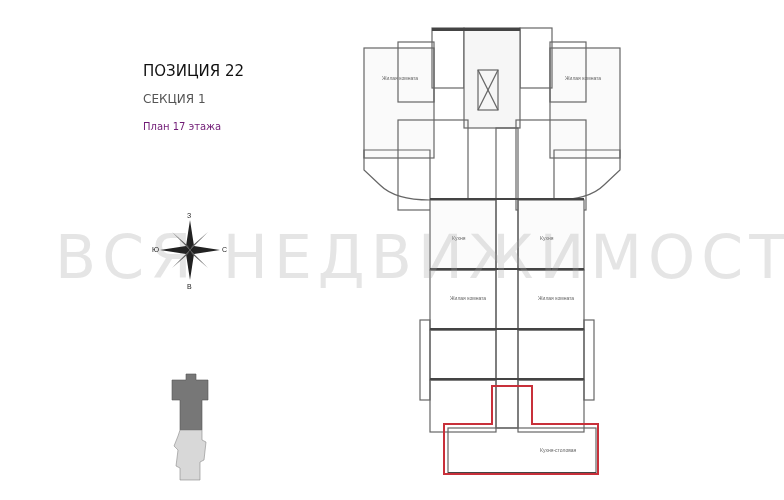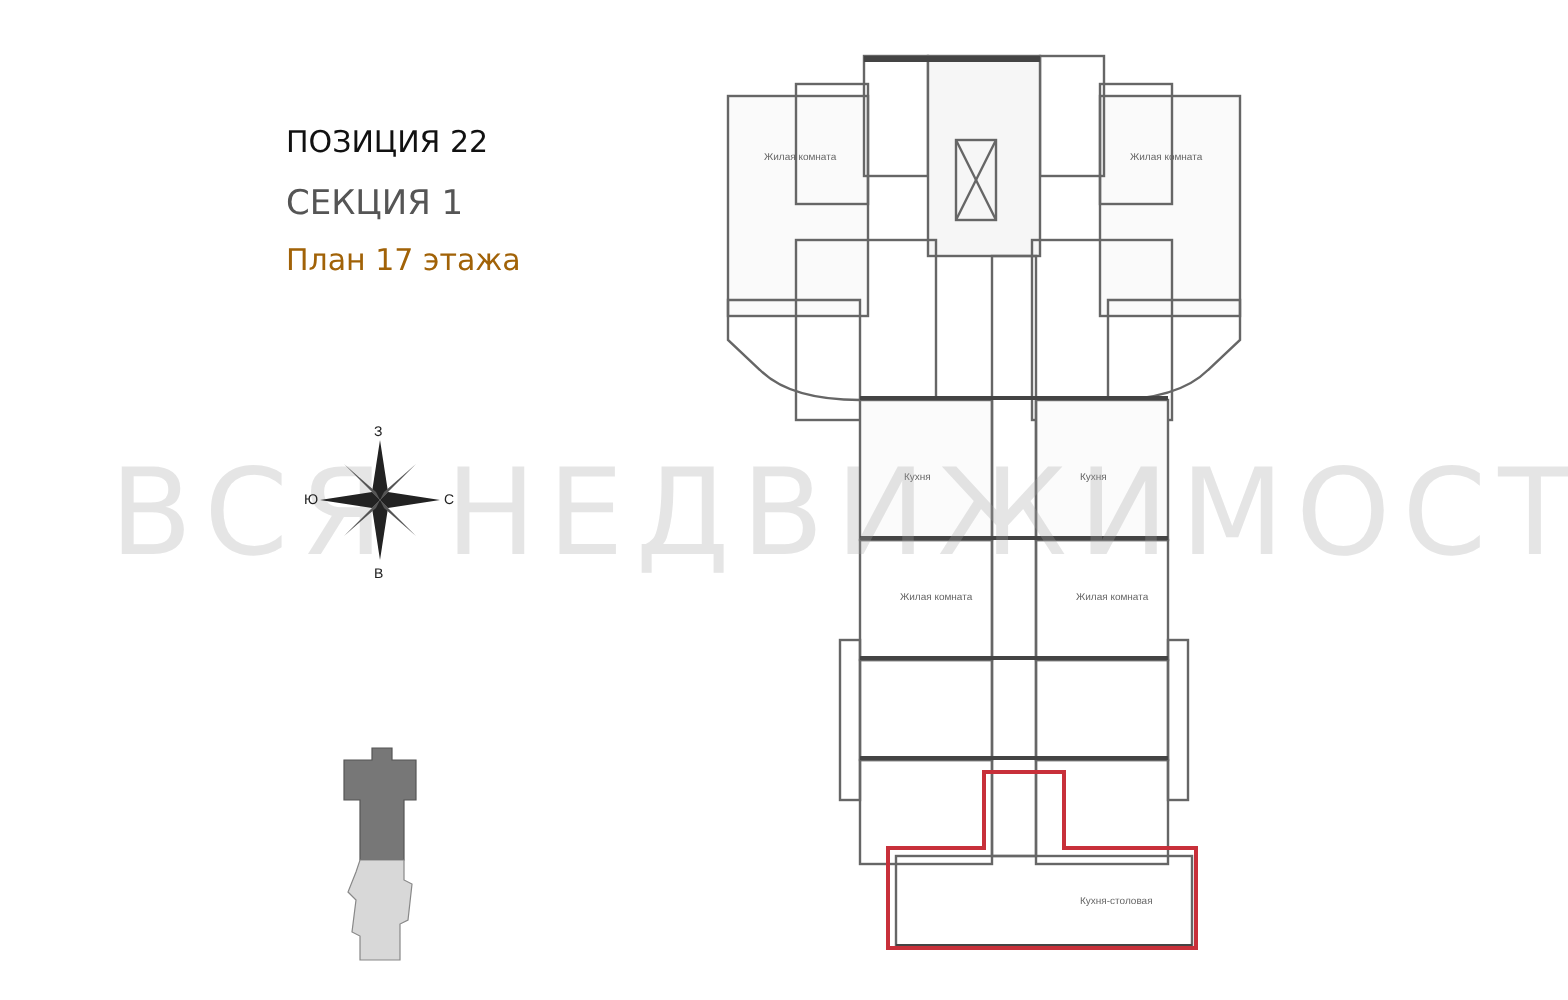--- a/index.html
+++ b/index.html
@@ -1,20 +1,20 @@
 <!DOCTYPE html>
 <html><head>
 <meta charset="utf-8">
 <style>
   html,body{margin:0;padding:0;background:#ffffff;}
   body{width:784px;height:500px;position:relative;overflow:hidden;font-family:"Liberation Sans",sans-serif;}
   .title{position:absolute;left:143px;font-weight:normal;font-family:"DejaVu Sans",sans-serif;}
   .t1{top:62px;font-size:15px;color:#111;}
-  .t2{top:92px;font-size:17px;color:#555;}
-  .t3{top:121px;font-size:15px;color:#a16207;}
+  .t2{top:92px;font-size:12px;color:#555;}
+  .t3{top:121px;font-size:10px;color:#701a75;}
   #plan{position:absolute;left:0;top:0;}
   .watermark{position:absolute;left:55px;top:222px;font-size:60px;letter-spacing:6px;color:rgba(160,160,160,0.28);font-family:"DejaVu Sans",sans-serif;white-space:nowrap;pointer-events:none;}
   .compass{position:absolute;left:152px;top:210px;width:76px;height:80px;}
   .mini{position:absolute;left:160px;top:370px;width:60px;height:120px;}
 </style>
 </head>
 <body>
 
 <div class="title t1">ПОЗИЦИЯ 22</div>
 <div class="title t2">СЕКЦИЯ 1</div>

